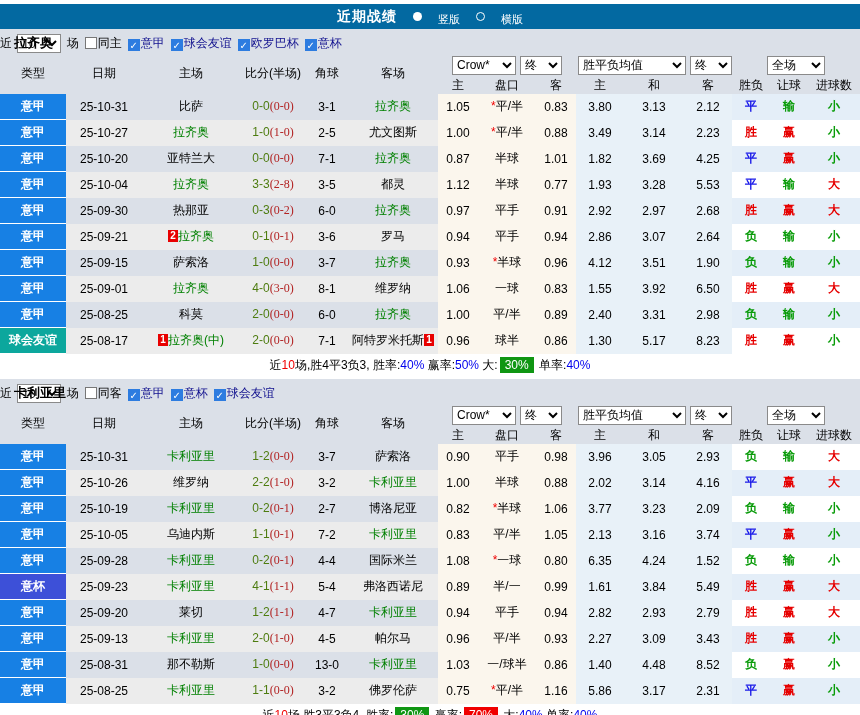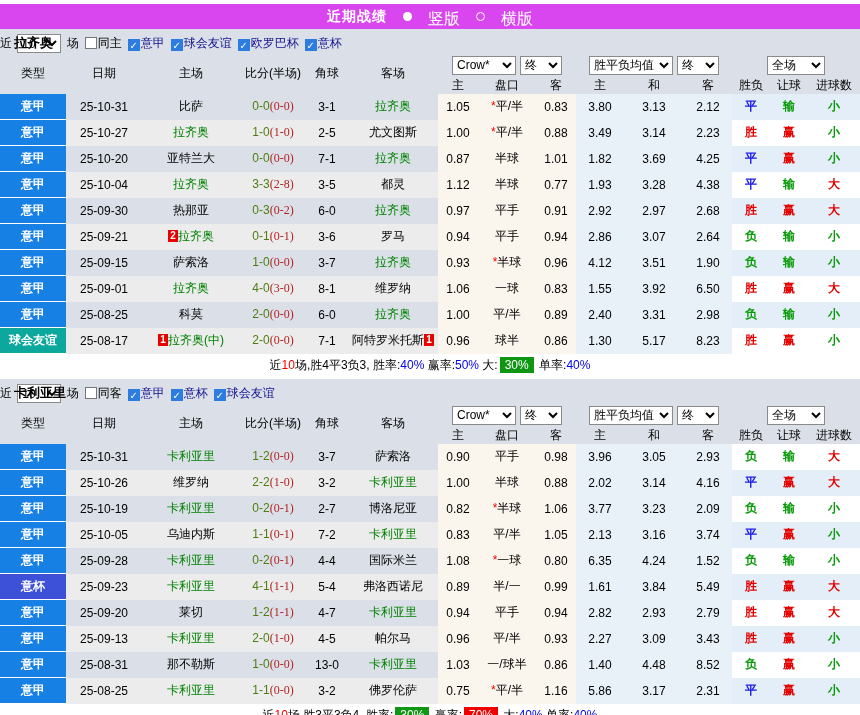--- a/index.html
+++ b/index.html
@@ -1,35 +1,35 @@
 <!DOCTYPE html>
 <html><head>
 <meta charset="utf-8">
 <style>
   html,body{margin:0;padding:0;background:#fff;}
   body{width:860px;font-family:"Liberation Sans","DejaVu Sans",sans-serif;font-size:12px;color:#000;}
   .page{width:860px;height:715px;overflow:hidden;background:#fff;position:relative;}
   .top-strip{height:4px;background:#fff;}
-  .title-bar{height:25px;background:#d946ef;display:flex;align-items:center;justify-content:center;gap:16px;color:#fff;}
+  .title-bar{height:25px;background:#0369a1;display:flex;align-items:center;justify-content:center;gap:16px;color:#fff;}
   .title{font-weight:bold;font-size:14px;letter-spacing:1px;}
   .radio-dot-sel{width:9px;height:9px;border-radius:50%;background:#fff;display:inline-block;}
   .radio-dot{width:7px;height:7px;border-radius:50%;border:1.5px solid #fff;display:inline-block;background:transparent;}
-  .radio-lbl{font-size:16px;cursor:pointer;margin-top:6px;}
+  .radio-lbl{font-size:11px;cursor:pointer;margin-top:6px;}
   .sec-head{background:#DBE0E8;padding-top:4px;}
   .head-row{position:relative;height:20px;line-height:20px;}
   .team-name{position:absolute;left:14px;top:0;font-weight:bold;font-size:13px;}
   .filters{text-align:center;white-space:nowrap;}
   .filters .cb{display:inline-block;width:12px;height:12px;border:1px solid #777;background:#fff;vertical-align:-2px;margin:0 1px 0 6px;box-sizing:border-box;}
   .filters .cb.checked{background:#2D7CE0;border-color:#2D7CE0;color:#fff;font-size:10px;line-height:11px;text-align:center;font-weight:bold;}
   .league-label{color:#10108E;}
   select{font-size:12px;height:19px;border:1px solid #8a8a8a;background:#fff;vertical-align:middle;margin:0 2px;}
   .sel-count{width:44px;}
   .sel-company{width:64px;}
   .sel-final{width:42px;}
-  .sel-avg{width:84px;}
+  .sel-avg{width:108px;}
   .sel-scope{width:58px;}
   table.grid{border-collapse:collapse;table-layout:fixed;width:860px;}
   thead th{font-weight:normal;text-align:center;padding:0;overflow:hidden;white-space:nowrap;}
   thead tr.hdr1 th{height:24px;vertical-align:middle;}
   thead tr.hdr2 th{height:16px;vertical-align:top;}
   tbody td{height:25px;text-align:center;overflow:hidden;white-space:nowrap;padding:0;}
   tbody tr.even{background:#ECECEC;}
   td.g-crow{background:#FBF6ED;margin-top:44px;}
   td.g-avg{background:#E8F1F8;}
   td.g-trio{background:#fff;}
@@ -165,21 +165,21 @@
                 <td>25-10-04</td>
                 <td><span class="green-team">拉齐奥</span></td>
                 <td><span class="score-main">3-3</span><span class="score-half">(2-8)</span></td>
                 <td>3-5</td>
                 <td><span>都灵</span></td>
                 <td class="g-crow">1.12</td>
                 <td class="g-crow"><span>半球</span></td>
                 <td class="g-crow">0.77</td>
                 <td class="g-avg">1.93</td>
                 <td class="g-avg">3.28</td>
-                <td class="g-avg">4.38</td>
+                <td class="g-avg">5.53</td>
                 <td class="g-trio" style="color: rgb(20, 20, 232); font-weight: bold;">平</td>
                 <td class="g-trio" style="color: rgb(8, 155, 8); font-weight: bold;">输</td>
                 <td class="g-trio" style="color: rgb(230, 0, 0); font-weight: bold;">大</td>
               </tr>
               <tr>
                 <td class="c-type t-serie_a">意甲</td>
                 <td>25-09-30</td>
                 <td><span>热那亚</span></td>
                 <td><span class="score-main">0-3</span><span class="score-half">(0-2)</span></td>
                 <td>6-0</td>

